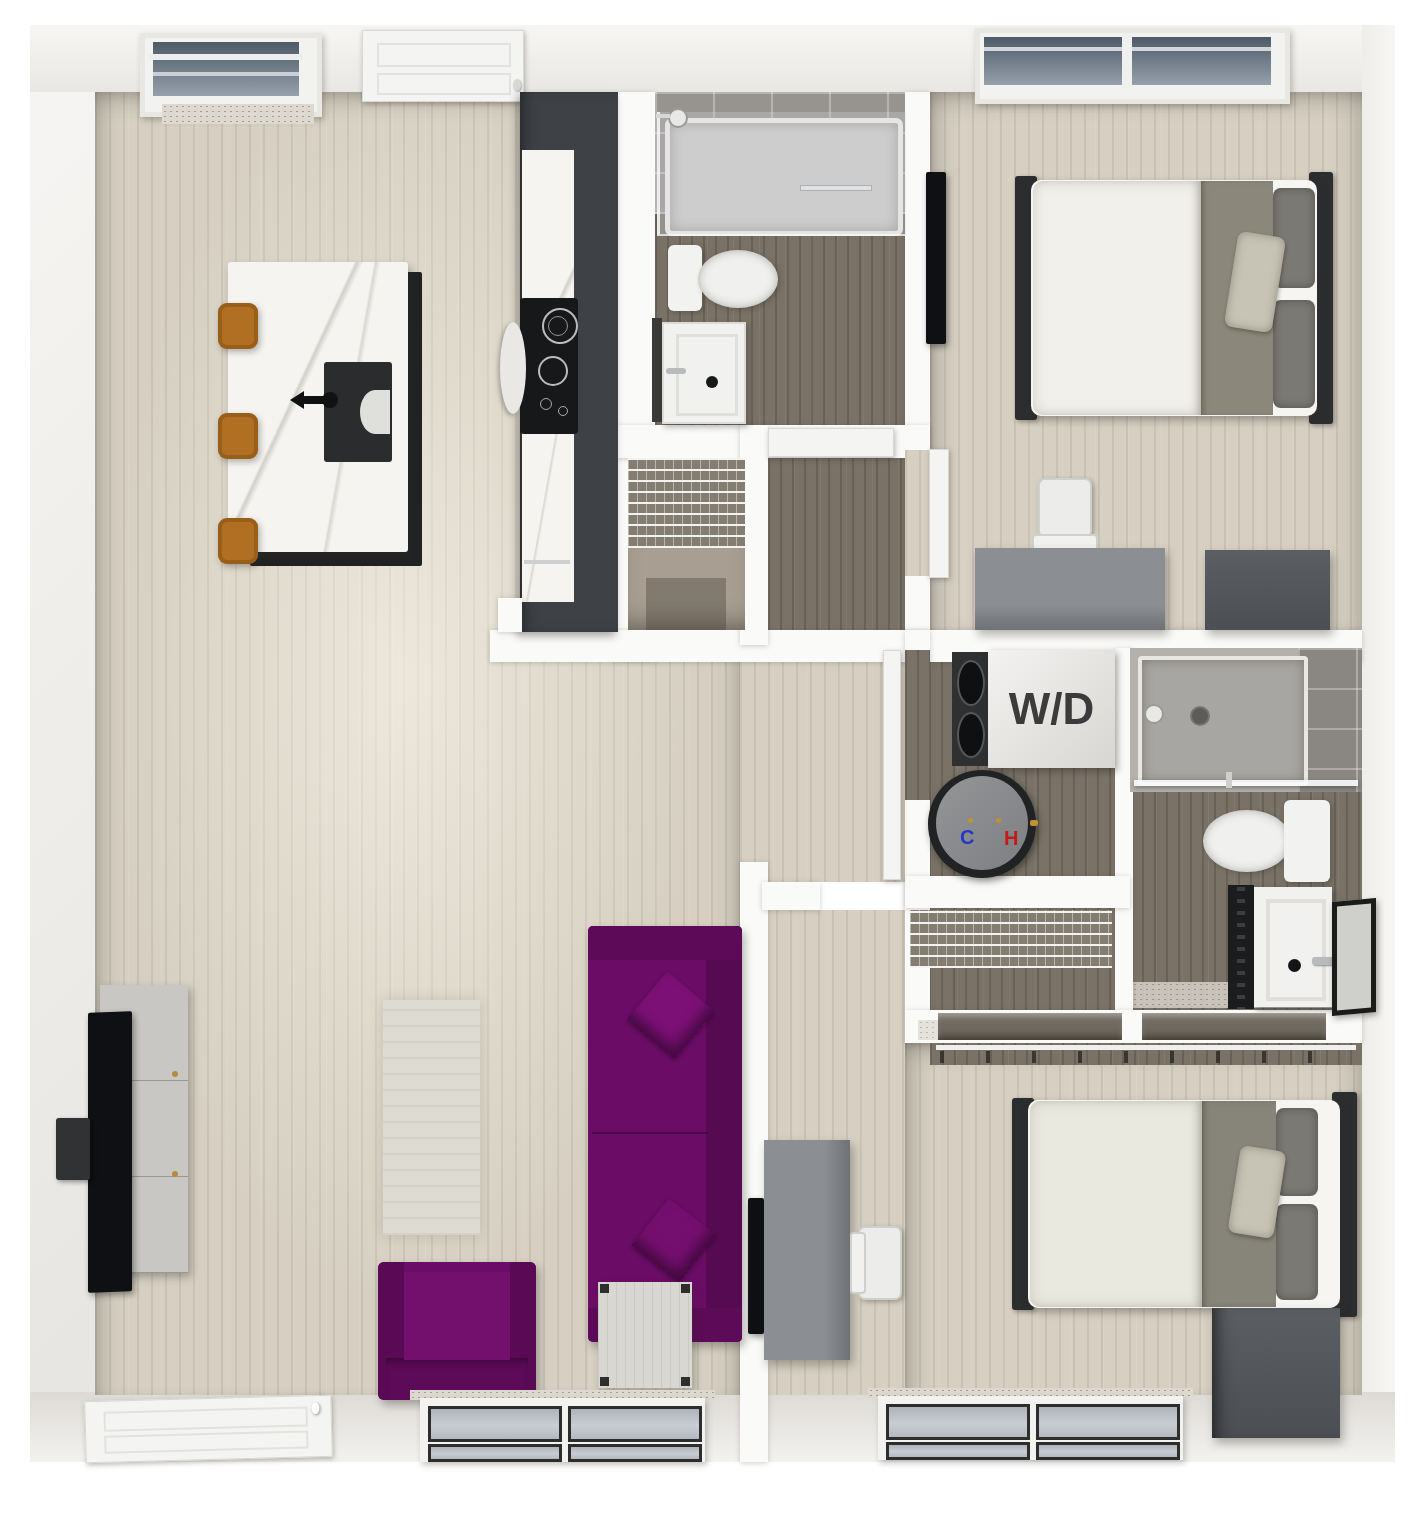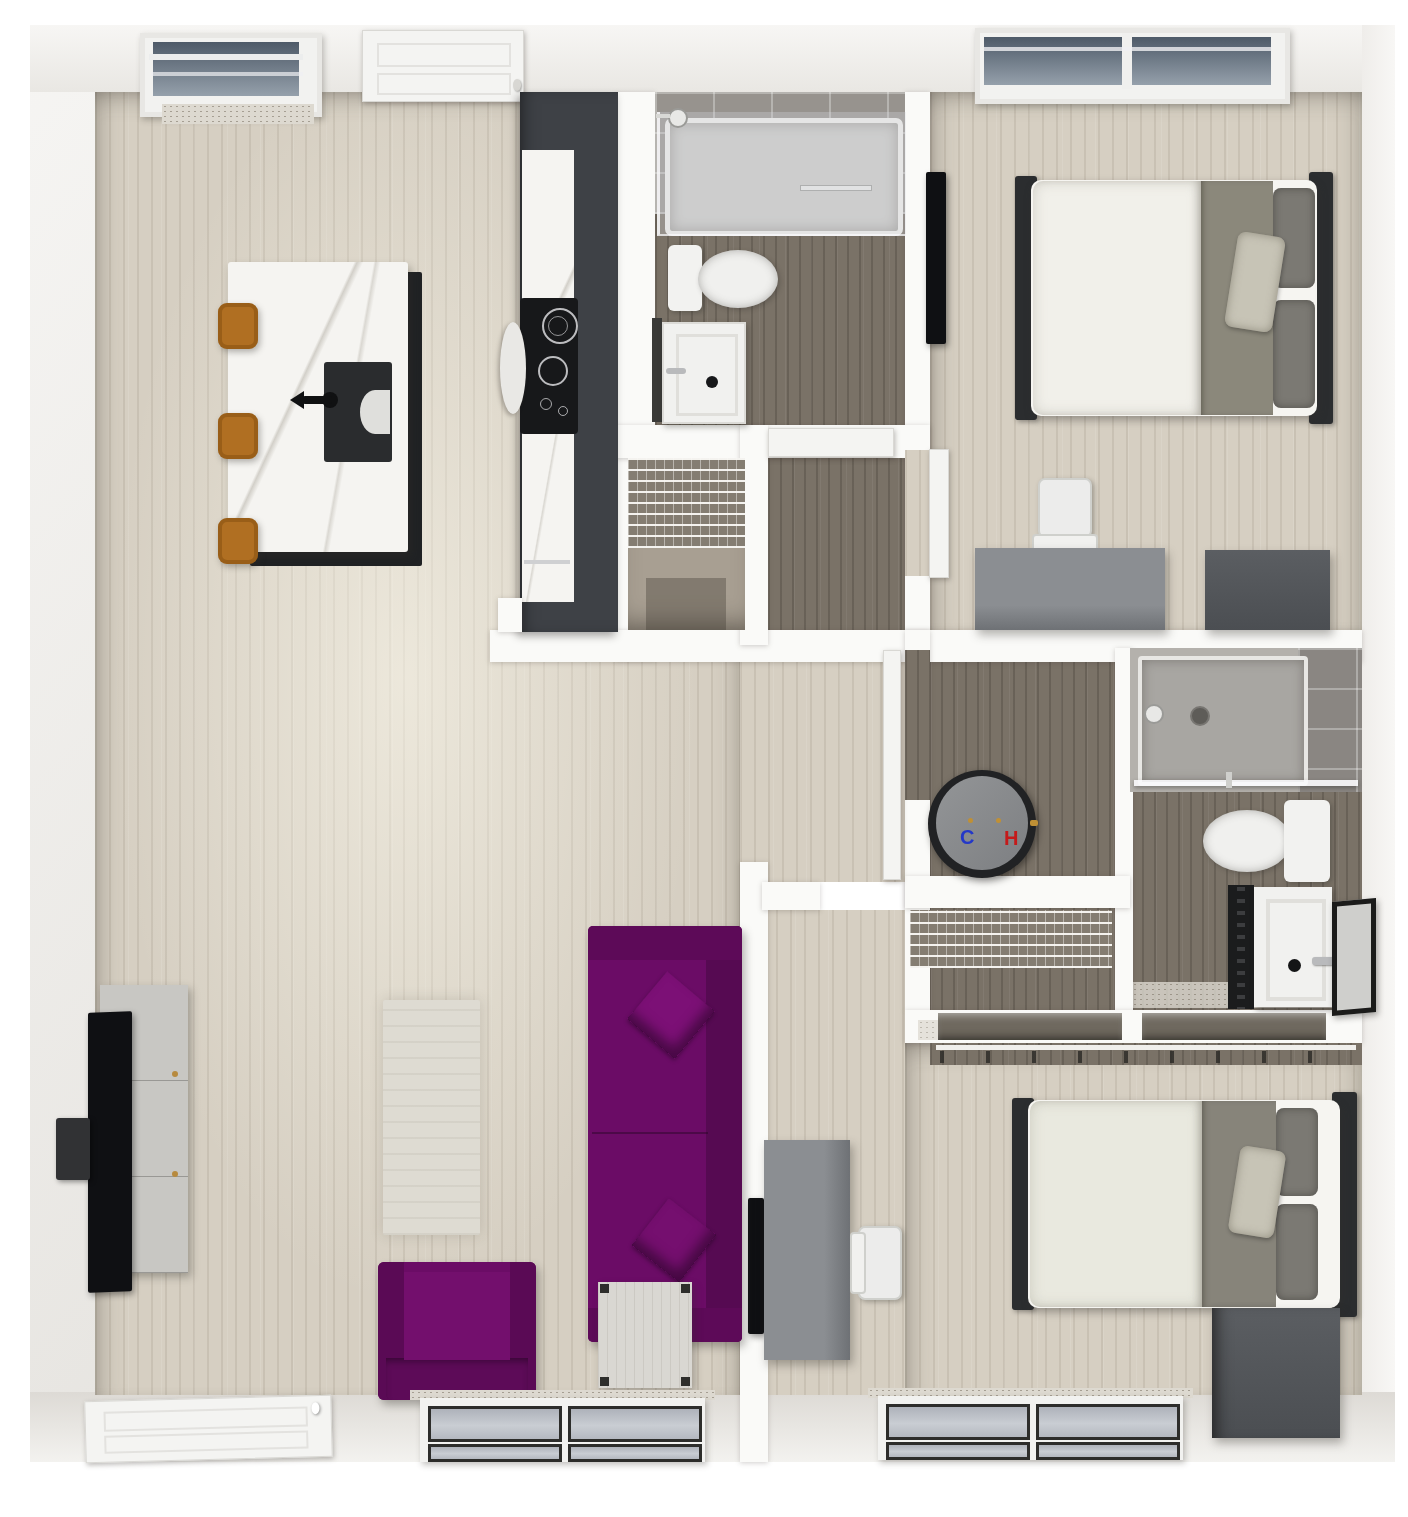--- a/index.html
+++ b/index.html
@@ -185,20 +185,29 @@
     <div class="abs pillow-dark" style="left:258px;top:128px;width:42px;height:108px;"></div>
     <div class="abs" style="left:216px;top:62px;width:48px;height:96px;background:#c7c4b6;border-radius:8px;transform:rotate(9deg);box-shadow:inset 0 0 10px rgba(110,105,92,.6),1px 2px 4px rgba(0,0,0,.3);"></div>
   </div>
   <div class="abs" style="left:1032px;top:472px;width:62px;height:80px;">
     <div class="abs" style="left:6px;top:6px;width:50px;height:56px;background:#ececeb;border:2px solid #cfd0cc;border-radius:7px;box-shadow:2px 2px 5px rgba(50,48,44,.35);"></div>
     <div class="abs" style="left:0;top:62px;width:62px;height:16px;background:#f1f1ef;border:2px solid #cfd0cc;border-radius:4px;"></div>
   </div>
   <div class="abs gray-furn furn-shadow" style="left:975px;top:548px;width:190px;height:82px;"></div>
   <div class="abs dark-furn furn-shadow" style="left:1205px;top:550px;width:125px;height:80px;"></div>
 
+  <div class="abs" style="left:952px;top:650px;width:163px;height:118px;">
+    <div class="abs" style="left:0;top:2px;width:36px;height:114px;background:#2f3032;">
+      <div class="abs" style="left:5px;top:8px;width:24px;height:42px;background:#0f1012;border:2px solid #56575a;border-radius:50%;"></div>
+      <div class="abs" style="left:5px;top:60px;width:24px;height:42px;background:#0f1012;border:2px solid #56575a;border-radius:50%;"></div>
+    </div>
+    <div class="abs" style="left:36px;top:0;width:127px;height:118px;background:linear-gradient(135deg,#f3f2f0,#d7d6d3);box-shadow:2px 3px 7px rgba(40,38,35,.45);display:flex;align-items:center;justify-content:center;">
+      <span class="wd-label" style="font-size:44px;">W/D</span>
+    </div>
+  </div>
   <div class="abs" style="left:928px;top:770px;width:108px;height:108px;">
     <div class="abs" style="left:0;top:0;width:108px;height:108px;background:#212224;border-radius:50%;box-shadow:2px 3px 7px rgba(20,18,16,.5);"></div>
     <div class="abs" style="left:8px;top:6px;width:92px;height:94px;background:linear-gradient(135deg,#939597,#7d7f82);border-radius:50%;"></div>
     <span class="abs valve" style="left:32px;top:56px;color:var(--cold-blue,#2438c8);">C</span>
     <span class="abs valve" style="left:76px;top:57px;color:var(--hot-red,#c41a1a);">H</span>
     <div class="abs" style="left:40px;top:48px;width:5px;height:5px;background:#c09035;border-radius:50%;"></div>
     <div class="abs" style="left:68px;top:48px;width:5px;height:5px;background:#c09035;border-radius:50%;"></div>
     <div class="abs" style="left:102px;top:50px;width:8px;height:6px;background:#c09035;border-radius:2px;"></div>
   </div>
 

